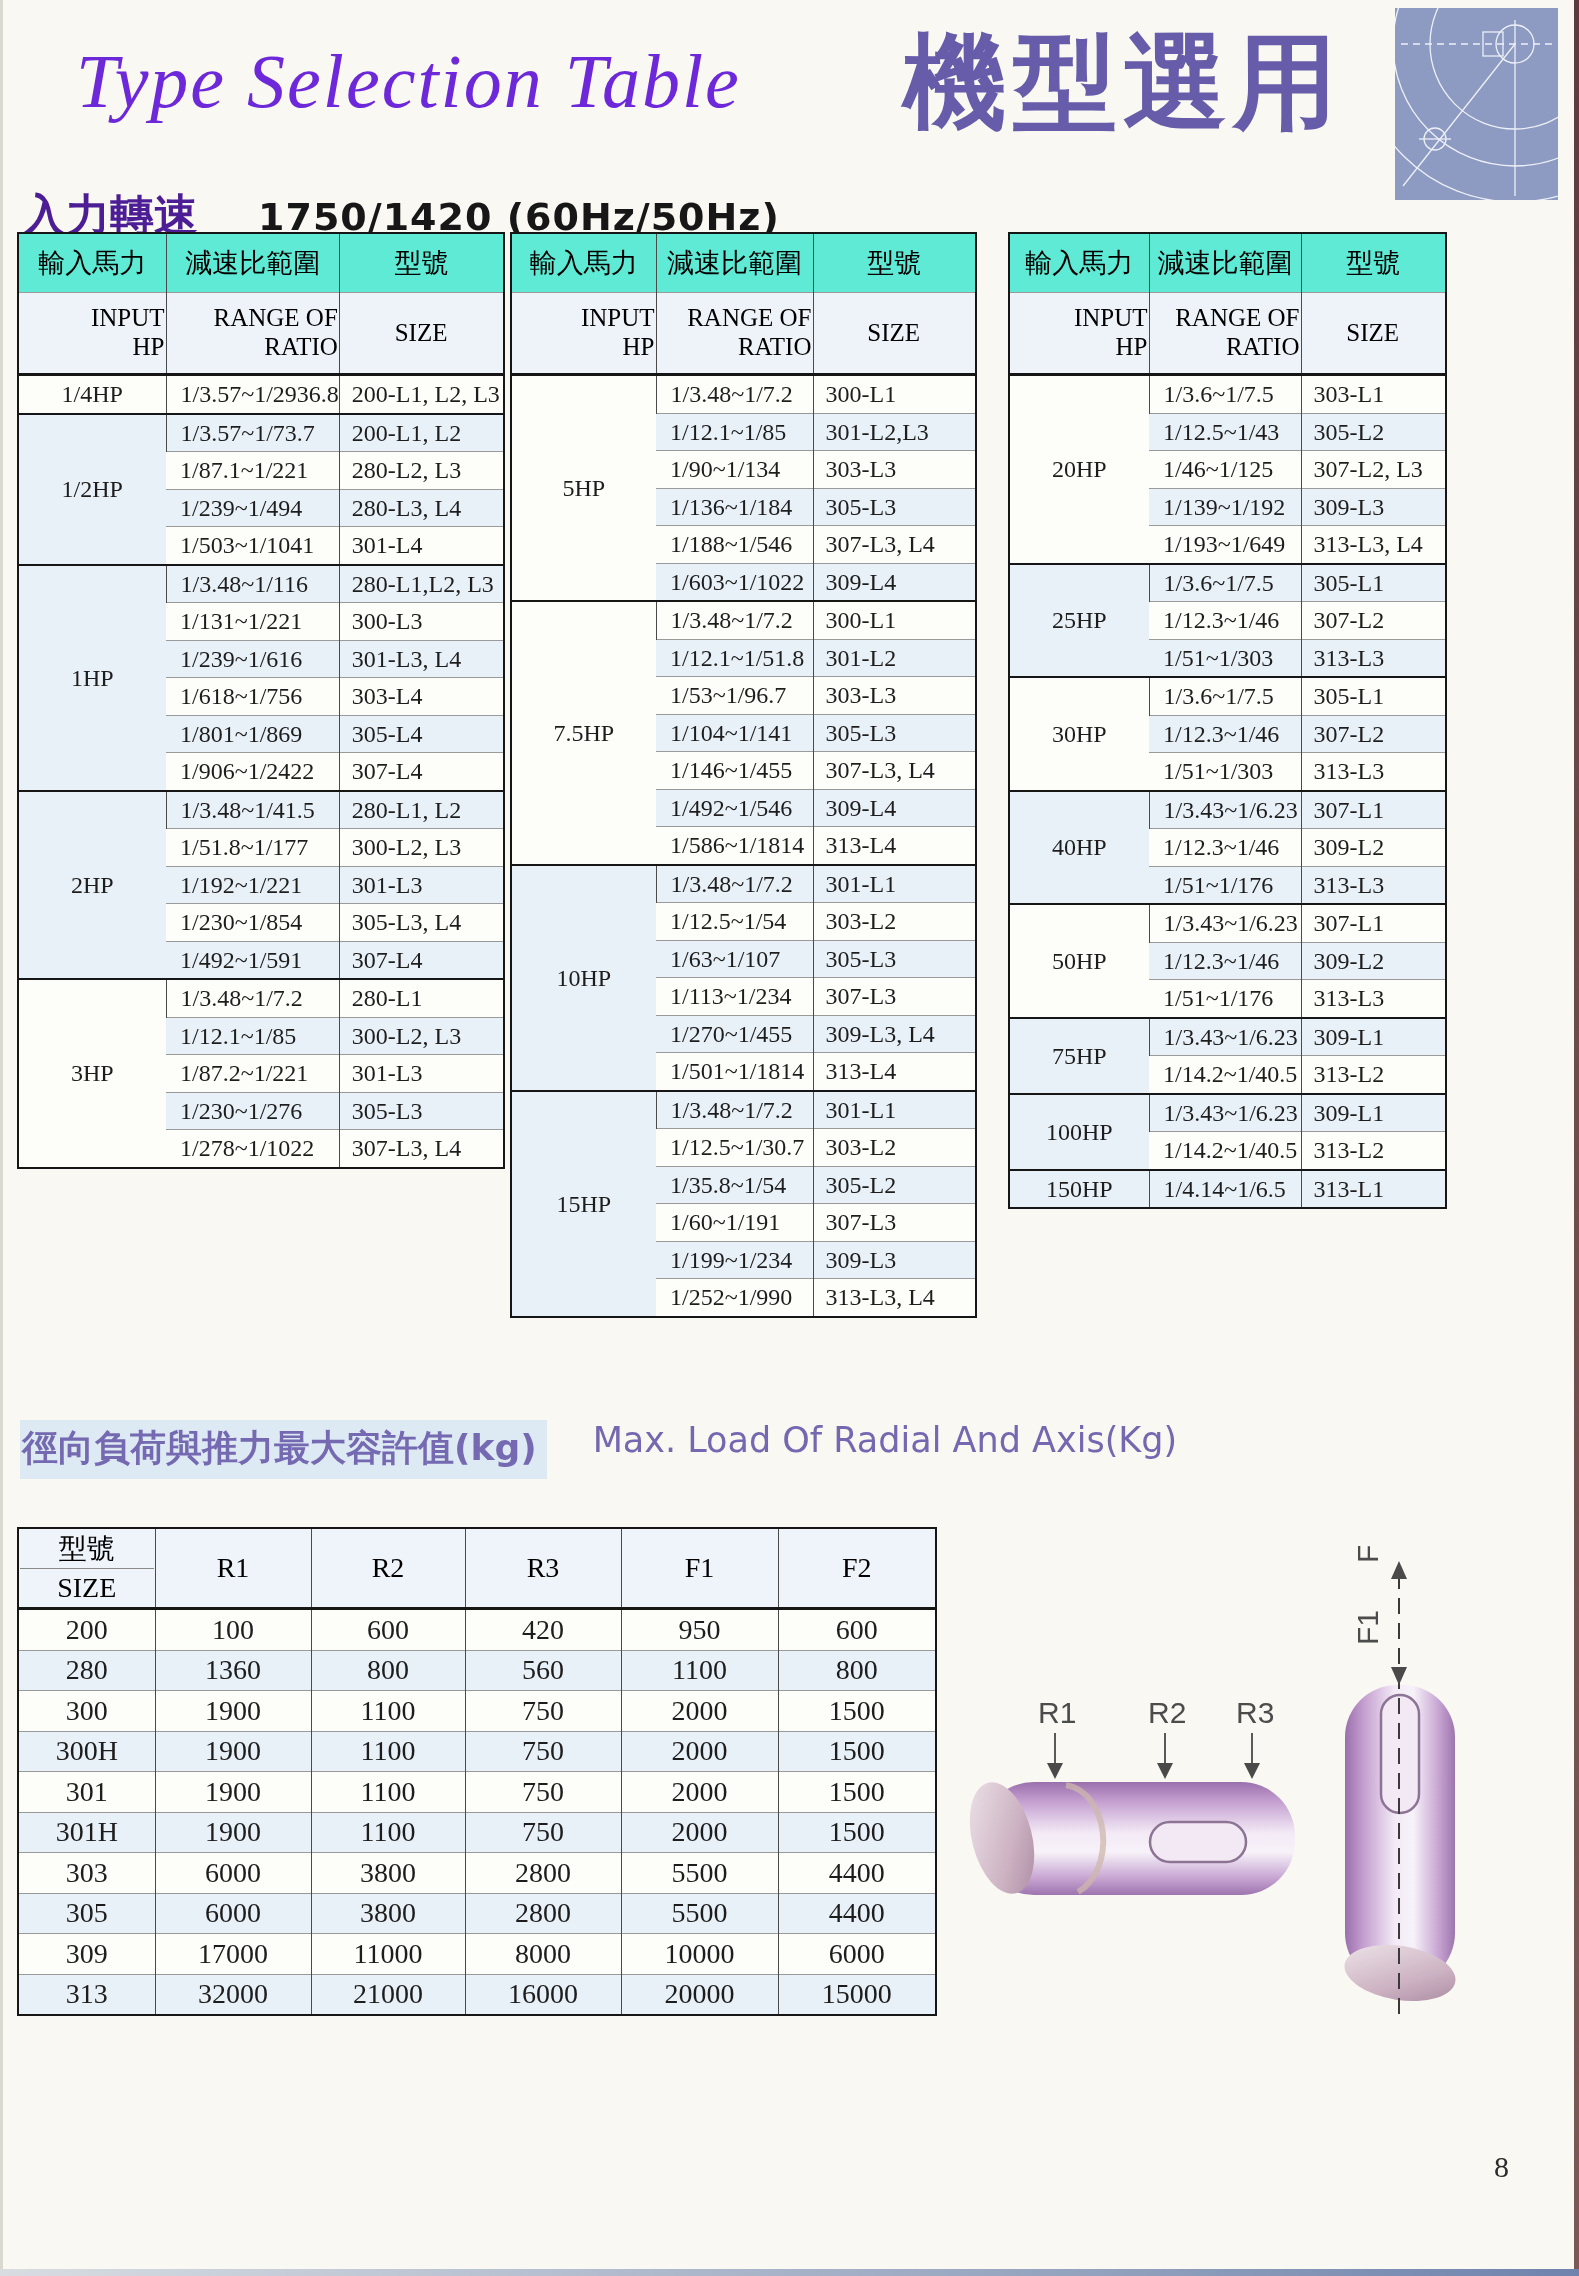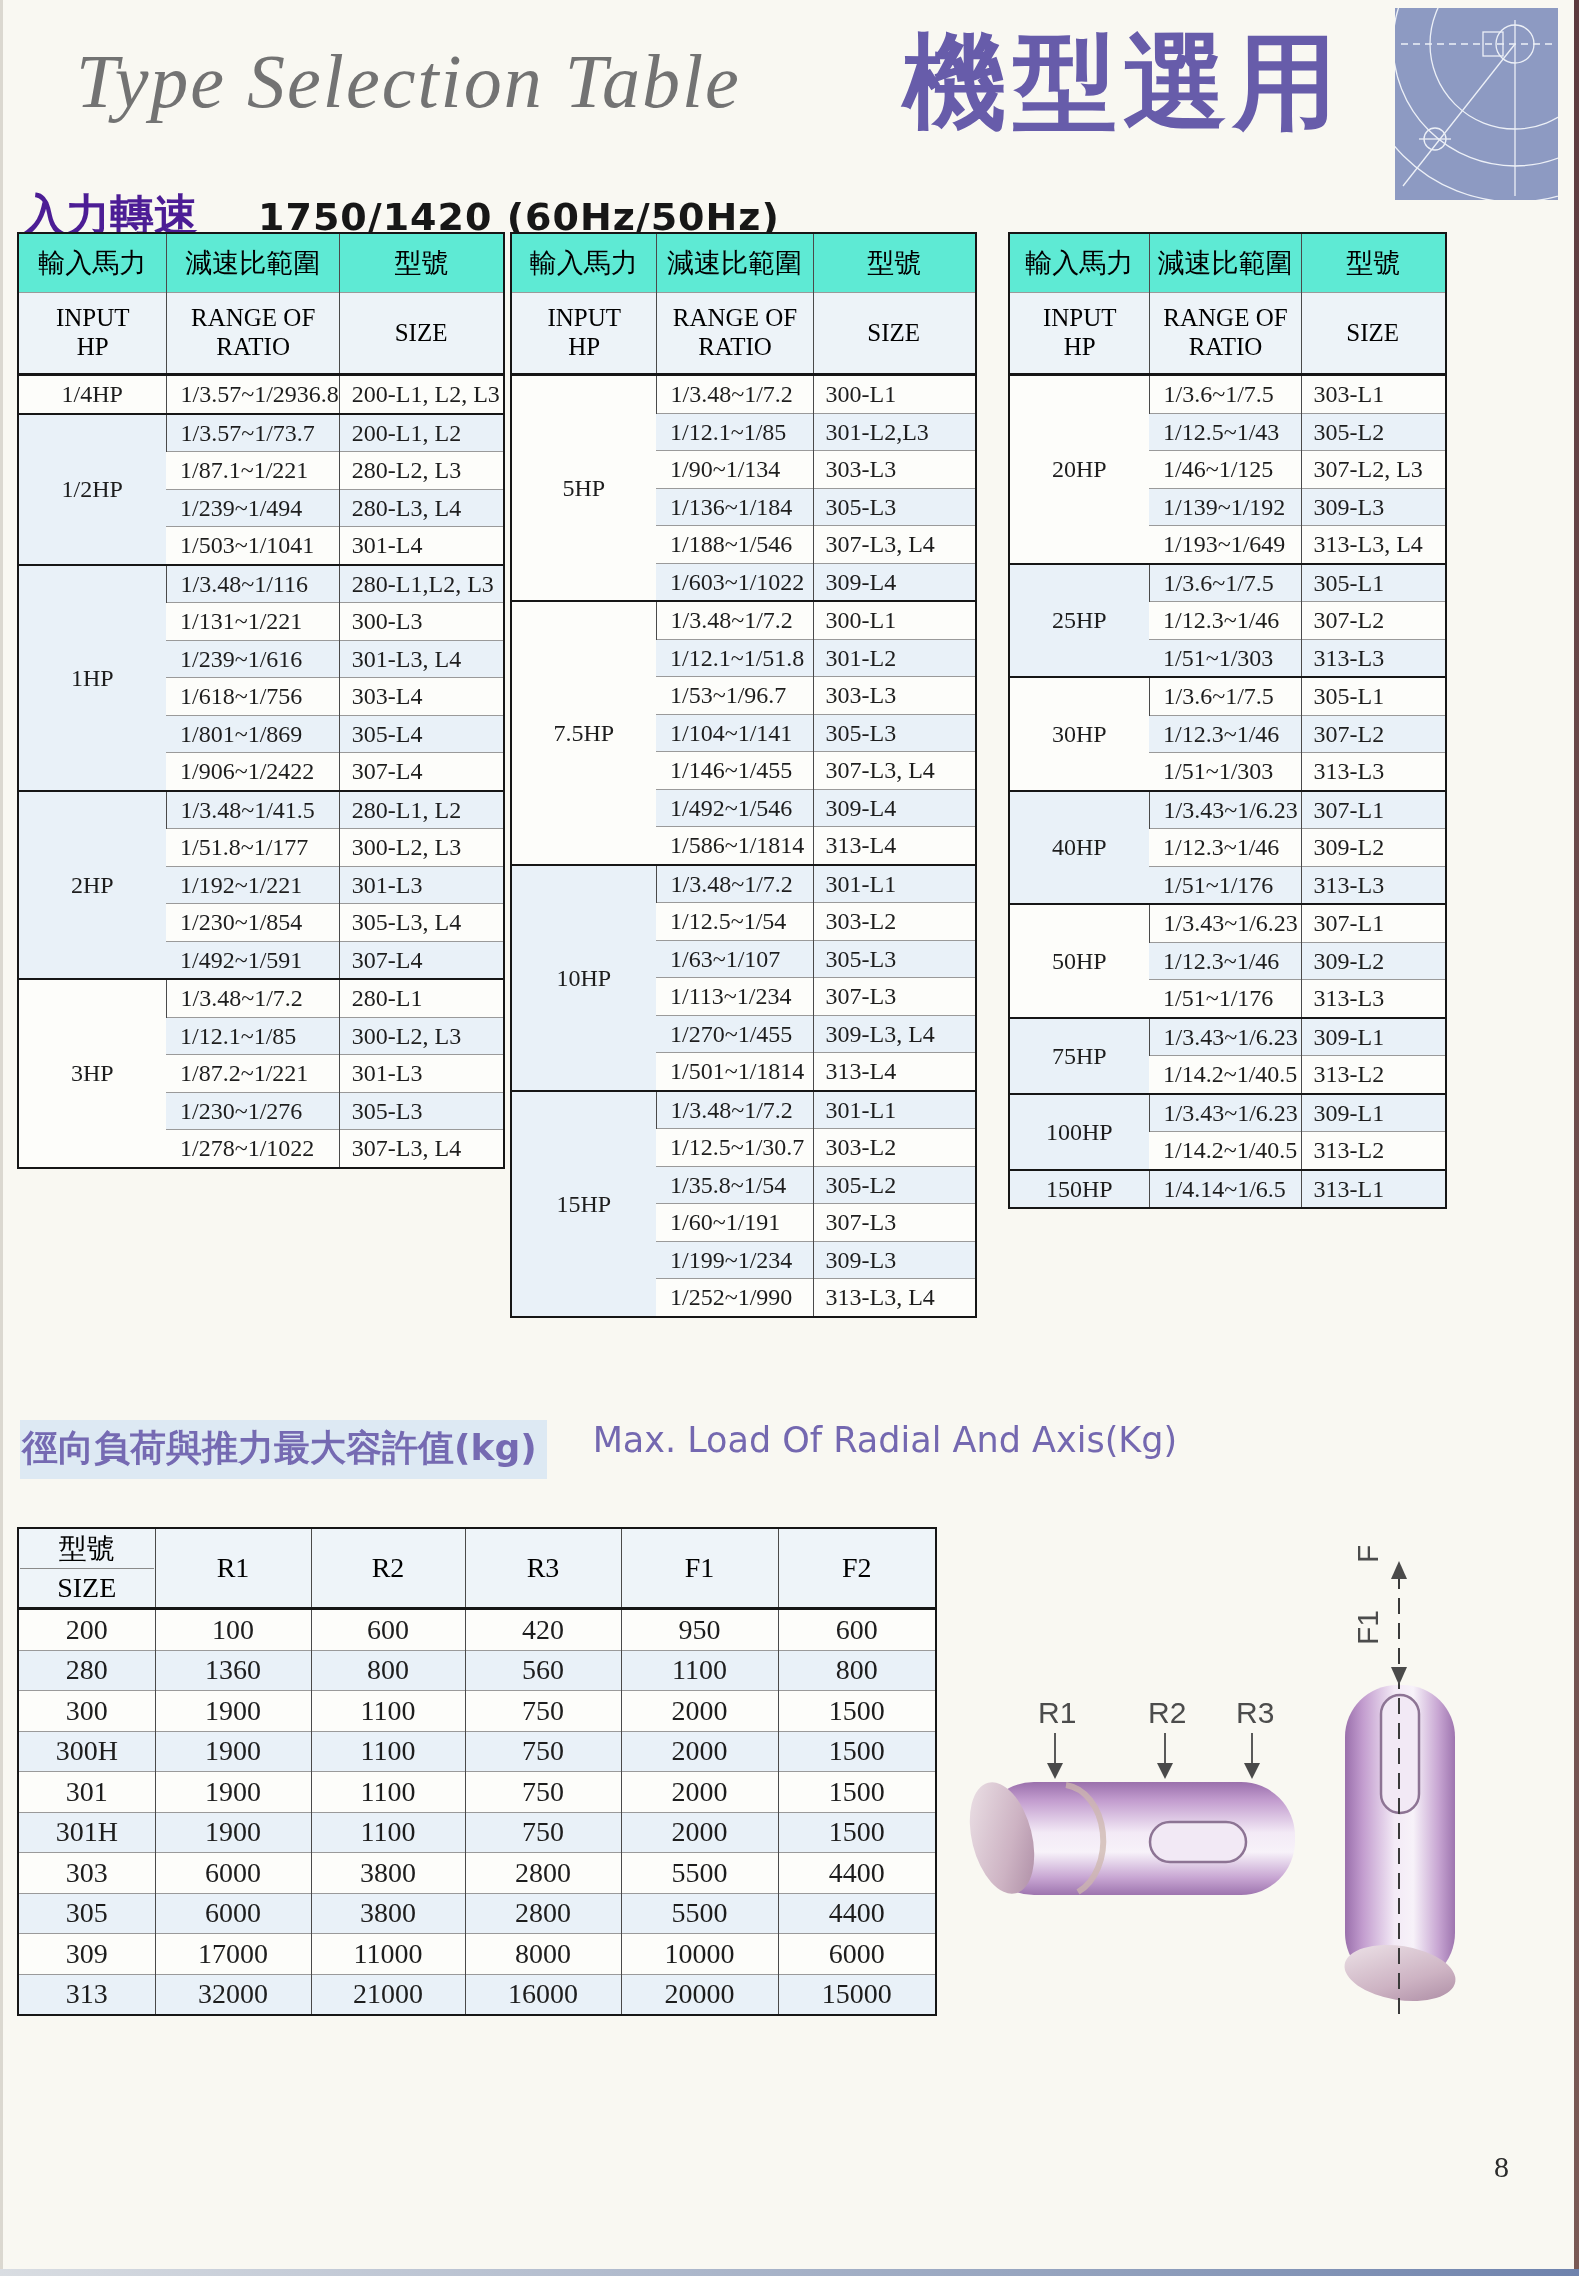--- a/index.html
+++ b/index.html
@@ -7,21 +7,21 @@
        font-family:"Liberation Serif","DejaVu Serif",serif;}
   .page{position:absolute;inset:0;background:#f9f8f2;overflow:hidden;}
   .edge-right{position:absolute;right:0;top:0;width:5px;height:100%;
       background:linear-gradient(to bottom,#5c3a3e,#6b4a4a 40%,#7a5a55);}
   .edge-bottom{position:absolute;left:0;bottom:0;width:100%;height:7px;
       background:linear-gradient(to right,#d9dde2,#92a1bd 70%,#6f83ad);}
   .edge-left{position:absolute;left:0;top:0;width:3px;height:100%;background:#dbd8d0;}
 
   
   .title-en{position:absolute;left:76px;top:38px;font-size:76px;font-style:italic;
-      color:#737373;letter-spacing:2px;white-space:nowrap;}
+      color:#6d28d9;letter-spacing:2px;white-space:nowrap;}
   .title-zh{position:absolute;left:903px;top:14px;font-size:104px;font-weight:900;
       color:#675caa;letter-spacing:6px;white-space:nowrap;
       font-family:"DejaVu Sans","Liberation Sans",sans-serif;}
   .decor{position:absolute;left:1395px;top:8px;width:163px;height:192px;}
 
   .sec1{position:absolute;left:22px;top:186px;display:flex;align-items:baseline;gap:60px;
       font-family:"DejaVu Sans","Liberation Sans",sans-serif;}
   .sec1 .zh{font-size:44px;font-weight:700;color:#4c1d95;}
   .sec1 .val{font-size:38px;font-weight:700;color:#171717;letter-spacing:1px;}
 
@@ -30,21 +30,21 @@
   .hp-table{position:absolute;top:232px;border:2px solid #161616;}
   #hpt0{left:17px;}
   #hpt1{left:510px;}
   #hpt2{left:1008px;}
   .hp-table th,.hp-table td{border-left:1px solid #4a4a4a;border-top:1px solid #9a9a9a;
       overflow:hidden;white-space:nowrap;}
   .hp-table th:first-child,.hp-table td:first-child{border-left:none;}
   .hp-table thead tr.zh th{height:56px;font-size:27px;font-weight:400;background:#5eead4;
       border-top:none;text-align:center;}
   .hp-table thead tr.en th{height:78px;font-size:25px;font-weight:400;background:#edf3f8;
-      border-bottom:3px solid #161616;text-align:center;padding-left:2px;
+      border-bottom:3px solid #161616;text-align:right;padding-left:2px;
       white-space:pre-line;line-height:1.15;}
   .hp-table thead tr.en th.c{text-align:center;padding-left:0;}
   .hp-table tbody td{height:36.5px;font-size:24px;color:#1d1d1d;line-height:36px;padding:0;}
   .hp-table tbody tr:nth-child(even){background:#e9f1f8;}
   .hp-table tbody td.hp{text-align:center;background:transparent;}
   .hp-table tbody td.rt{padding-left:14px;}
   .hp-table tbody td.sz{padding-left:12px;}
   .hp-table tbody tr.gs td{border-top:2px solid #161616;}
 
   

